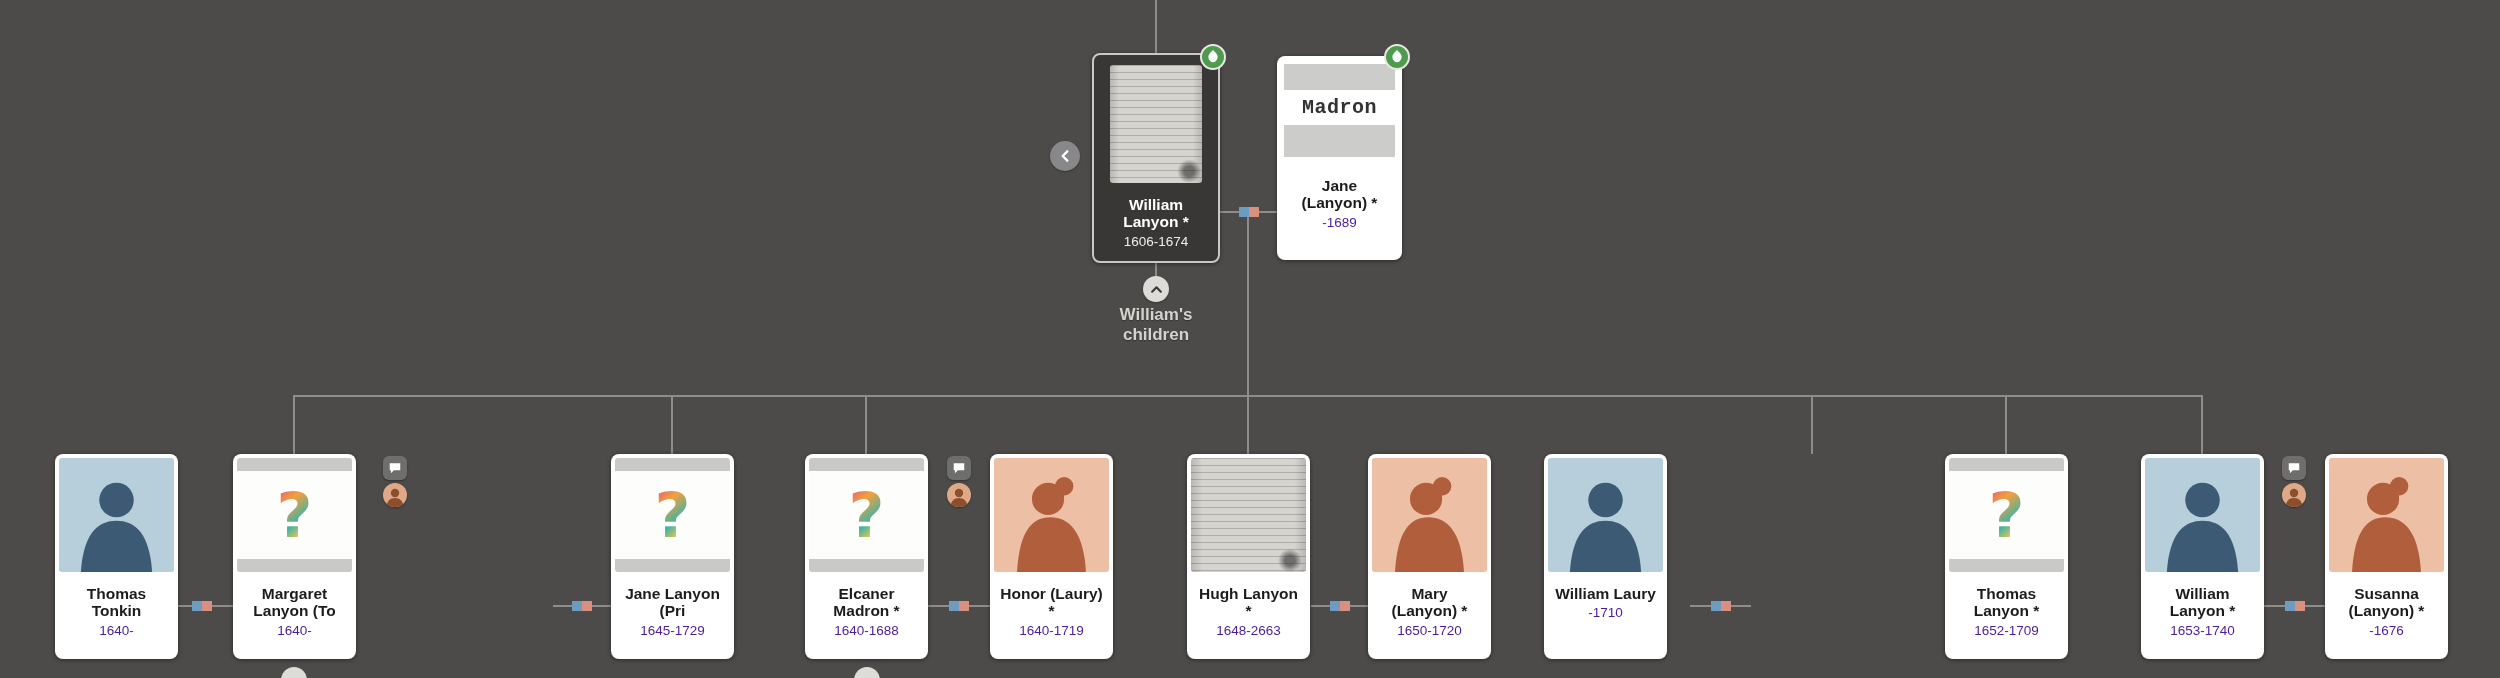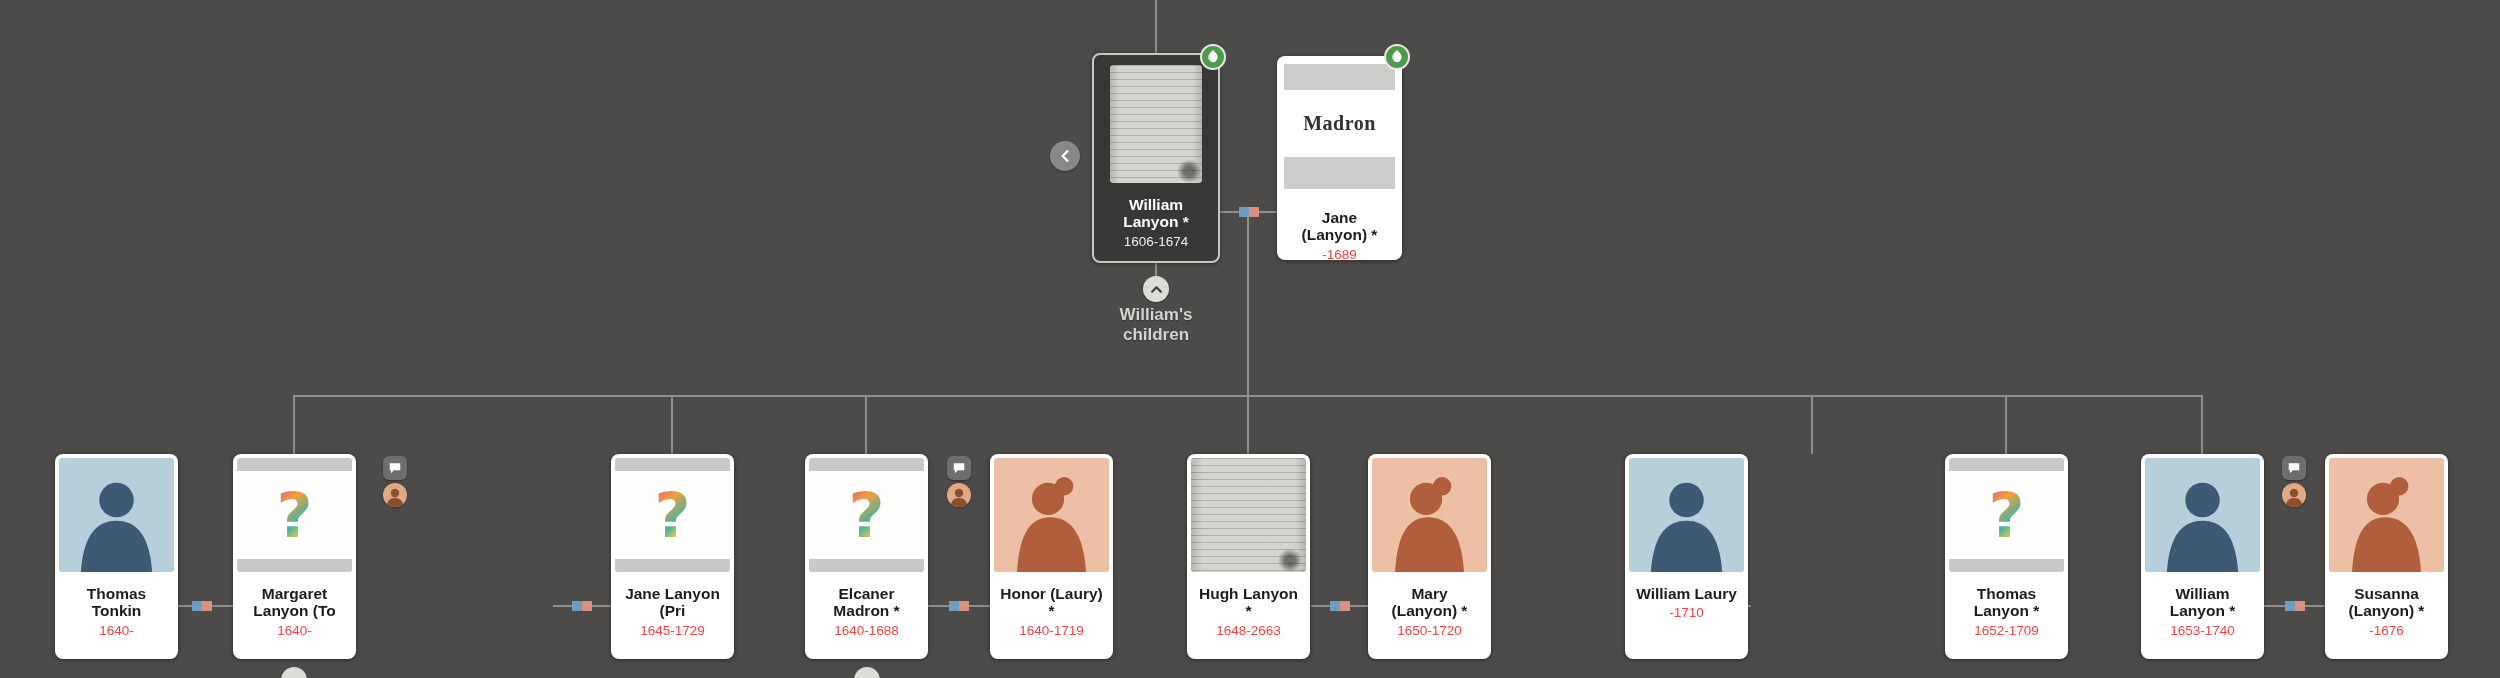--- a/index.html
+++ b/index.html
@@ -10,21 +10,21 @@
   .vline{width:2px;}
   .hline{height:2px;}
 
   
   .card{position:absolute;background:#fff;border-radius:8px;box-shadow:0 1px 4px rgba(0,0,0,.45);
         box-sizing:border-box;display:flex;flex-direction:column;align-items:center;text-align:center;}
   .child-card{width:123px;height:205px;top:454px;padding:4px 4px 0;}
   .thumb{width:115px;height:114px;border-radius:3px;overflow:hidden;position:relative;flex:none;background:#eee;}
   .thumb svg{display:block;width:100%;height:100%;}
   .pname{margin-top:13px;font-weight:bold;font-size:15.5px;line-height:1.12;color:#1c1c1e;padding:0 6px;}
-  .pdates{margin-top:3px;font-size:13.5px;color:#ef4444;}
+  .pdates{margin-top:3px;font-size:13.5px;color:#4c1d95;}
 
   
   .qthumb{background:#fdfdfc;}
   .qthumb::before,.qthumb::after{content:"";position:absolute;left:0;right:0;height:13px;background:#c9c9c8;}
   .qthumb::before{top:0;}
   .qthumb::after{bottom:0;}
   .qmark{position:absolute;inset:0;display:flex;align-items:center;justify-content:center;}
   .qmark span{font-family:"DejaVu Sans",sans-serif;font-weight:800;font-size:62px;color:#d94f70;
     background-image:linear-gradient(140deg,#e05585 8%,#f2a03d 32%,#45b3a2 58%,#f2c94c 76%,#8f6fc2 96%);
     -webkit-background-clip:text;background-clip:text;-webkit-text-fill-color:transparent;}
@@ -38,22 +38,22 @@
 
   
   .father-card{left:1092px;top:53px;width:128px;height:210px;background:#383735;
     border:2px solid #c9c8c5;padding-top:10px;}
   .father-doc{width:92px;height:118px;}
   .father-card .pname{color:#ffffff;}
   .father-card .pdates{color:#efeeec;}
   .mother-card{left:1277px;top:56px;width:125px;height:204px;padding:6px 6px 0;}
   .rec-bar{width:111px;height:26px;background:#cccccb;flex:none;margin-top:2px;}
   .rec-bar2{height:32px;margin-top:0;}
-  .rec-text{font-family:Liberation Serif, serif;font-weight:bold;font-size:20px;
-    letter-spacing:.5px;color:#333231;margin:22px 0;}
+  .rec-text{font-family:Liberation Mono, monospace;font-weight:bold;font-size:20px;
+    letter-spacing:.5px;color:#333231;margin:6px 0;}
   .mother-card .pname{margin-top:20px;}
 
   
   .leaf-badge{position:absolute;width:22px;height:22px;border-radius:50%;background:#4e9b4e;
     border:2px solid #e9e8e5;display:flex;align-items:center;justify-content:center;z-index:6;}
   .leaf-shape{width:10px;height:10px;background:#fff;border-radius:0 70% 50% 70%;transform:rotate(45deg);}
 
   
   .nav-circle{position:absolute;width:30px;height:30px;border-radius:50%;background:#88878a;
     display:flex;align-items:center;justify-content:center;z-index:6;box-shadow:0 1px 2px rgba(0,0,0,.3);}
@@ -278,21 +278,21 @@
           <rect width="100" height="100" fill="#edc0a5"></rect>
           <circle cx="47" cy="36" r="14" fill="#b05e3c"></circle>
           <circle cx="61" cy="25" r="8" fill="#b05e3c"></circle>
           <path d="M49 52 C65 52 78 64 80 100 L20 100 C22 64 33 52 49 52 Z" fill="#b05e3c"></path>
         </svg>
     </div>
     <div class="pname">Mary (Lanyon) *</div>
     <div class="pdates">1650-1720</div>
   </div>
 
-  <div class="card child-card" style="left:1625px">
+  <div class="card child-card" style="left:1544px">
     <div class="thumb">
       <svg viewBox="0 0 100 100" preserveAspectRatio="xMidYMid slice">
           <rect width="100" height="100" fill="#b7cedb"></rect>
           <circle cx="50" cy="37" r="15" fill="#3d5a75"></circle>
           <path d="M50 55 C66 55 79 66 81 100 L19 100 C21 66 34 55 50 55 Z" fill="#3d5a75"></path>
         </svg>
     </div>
     <div class="pname">William Laury</div>
     <div class="pdates">-1710</div>
   </div>

